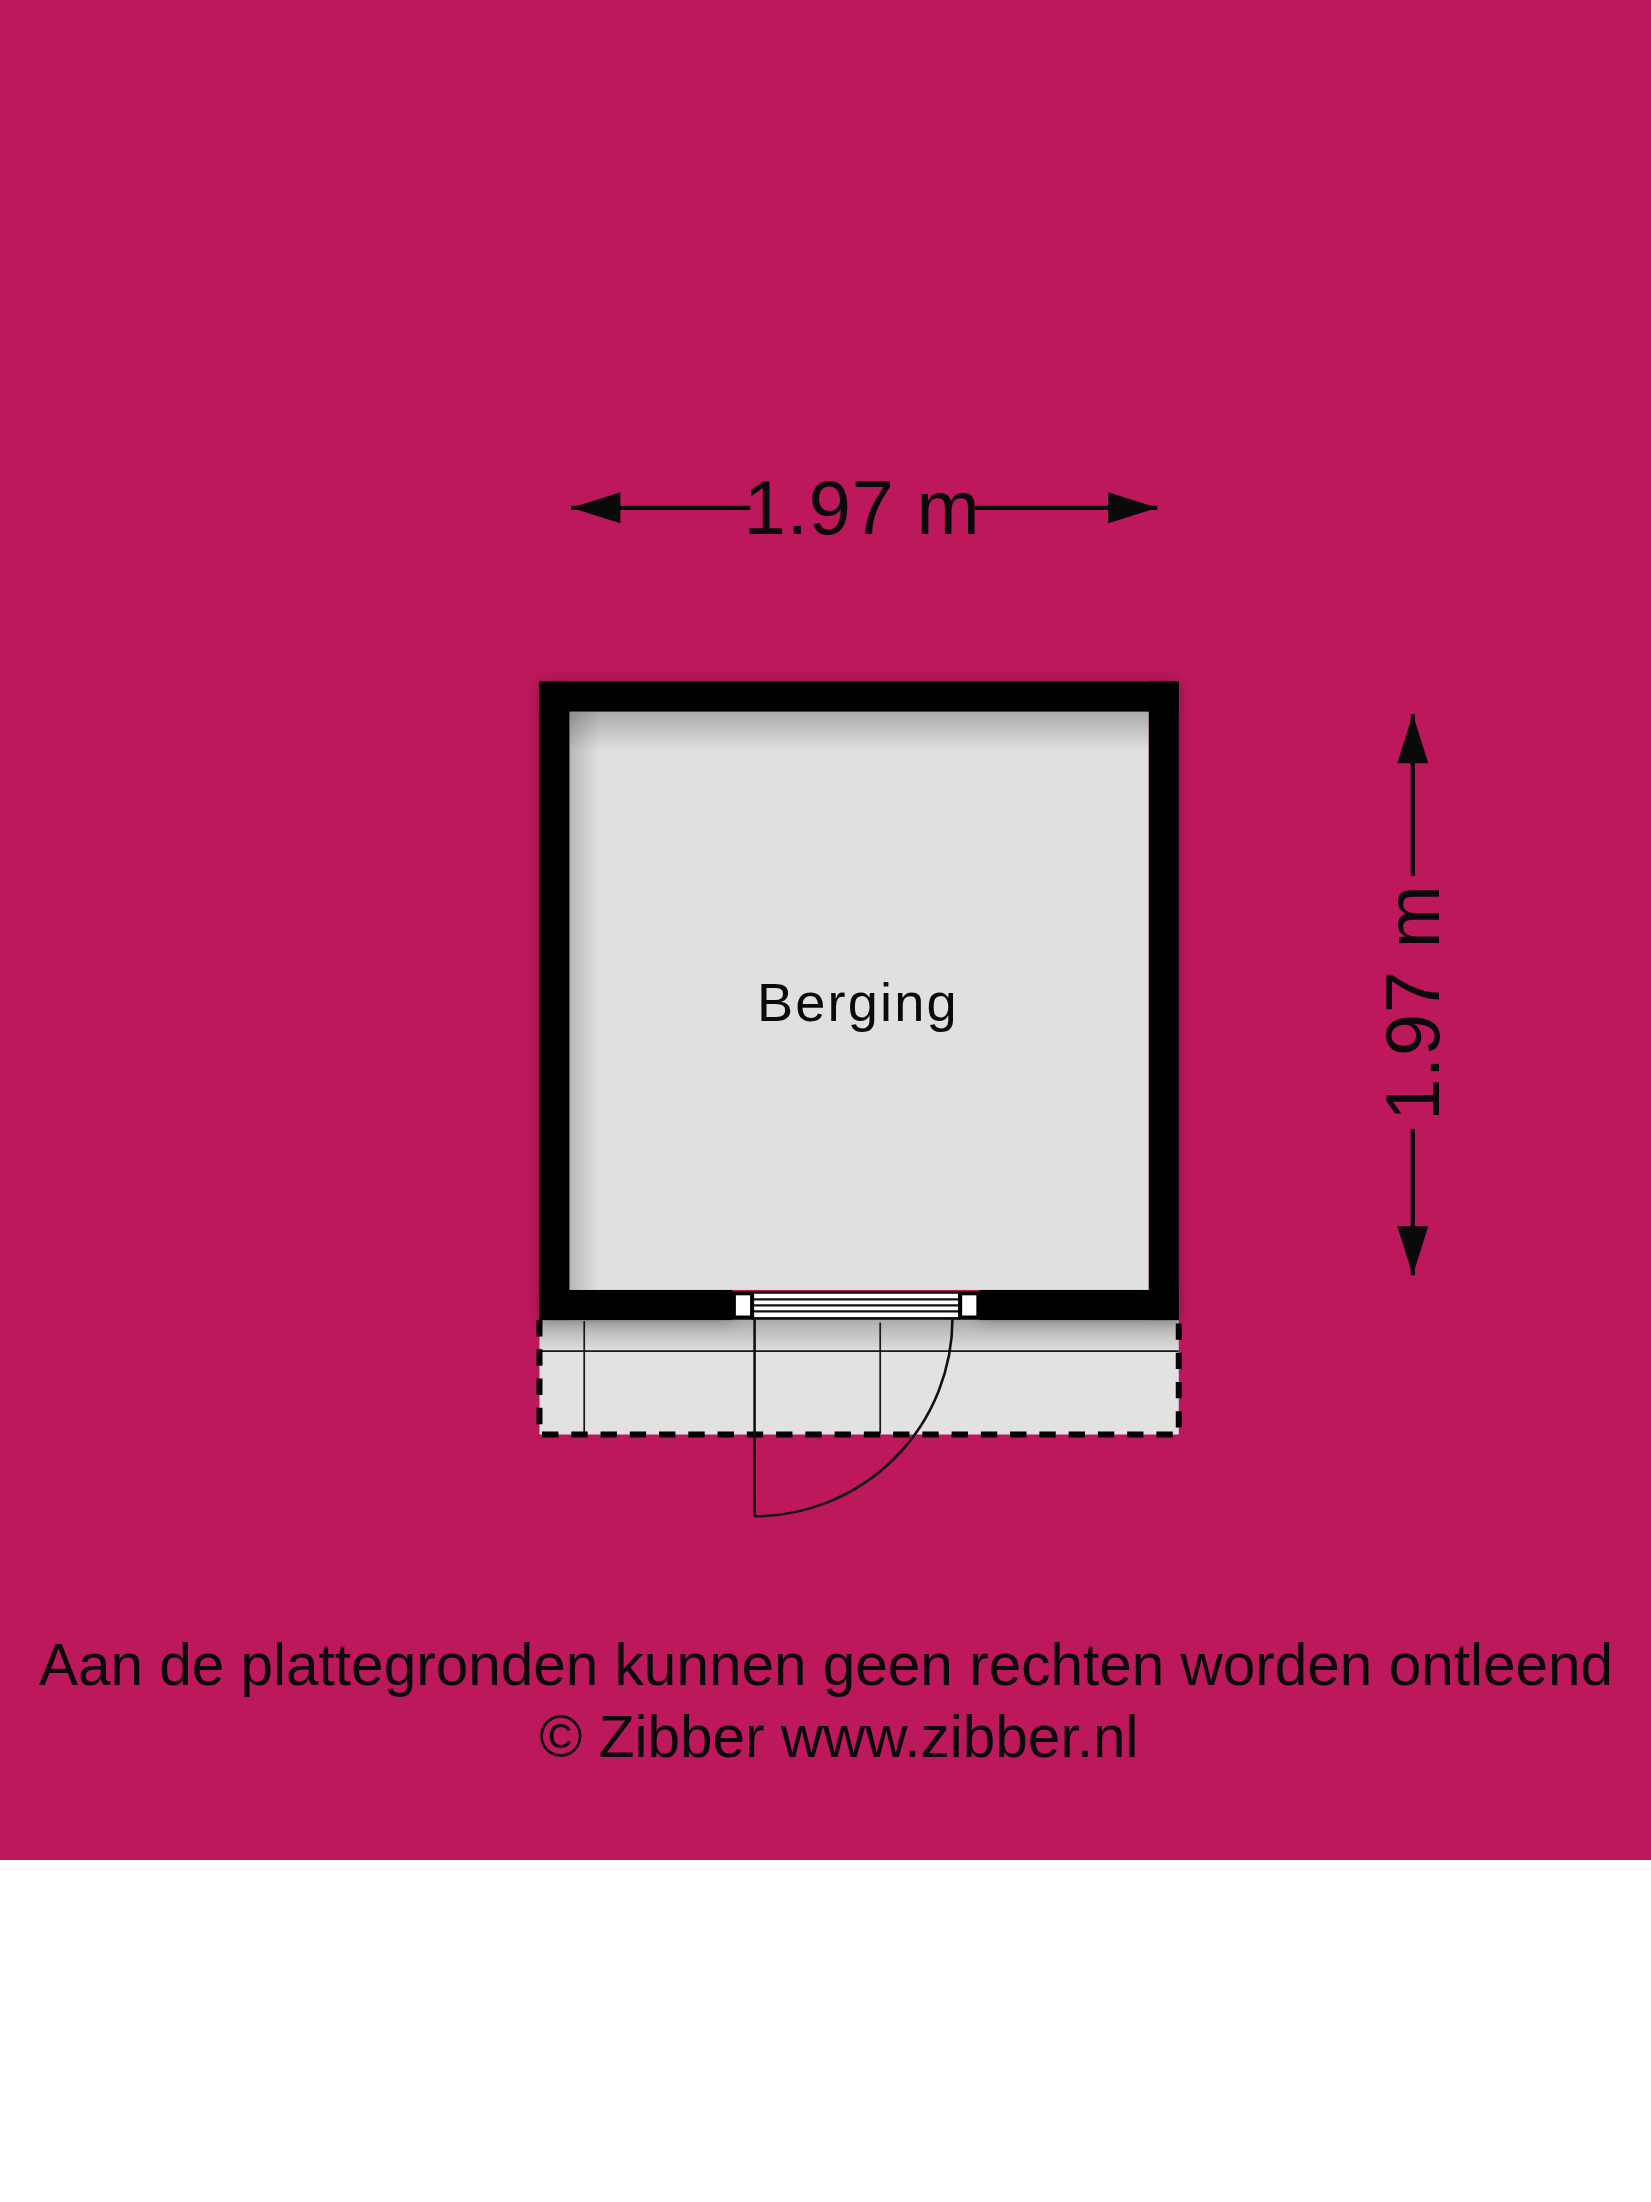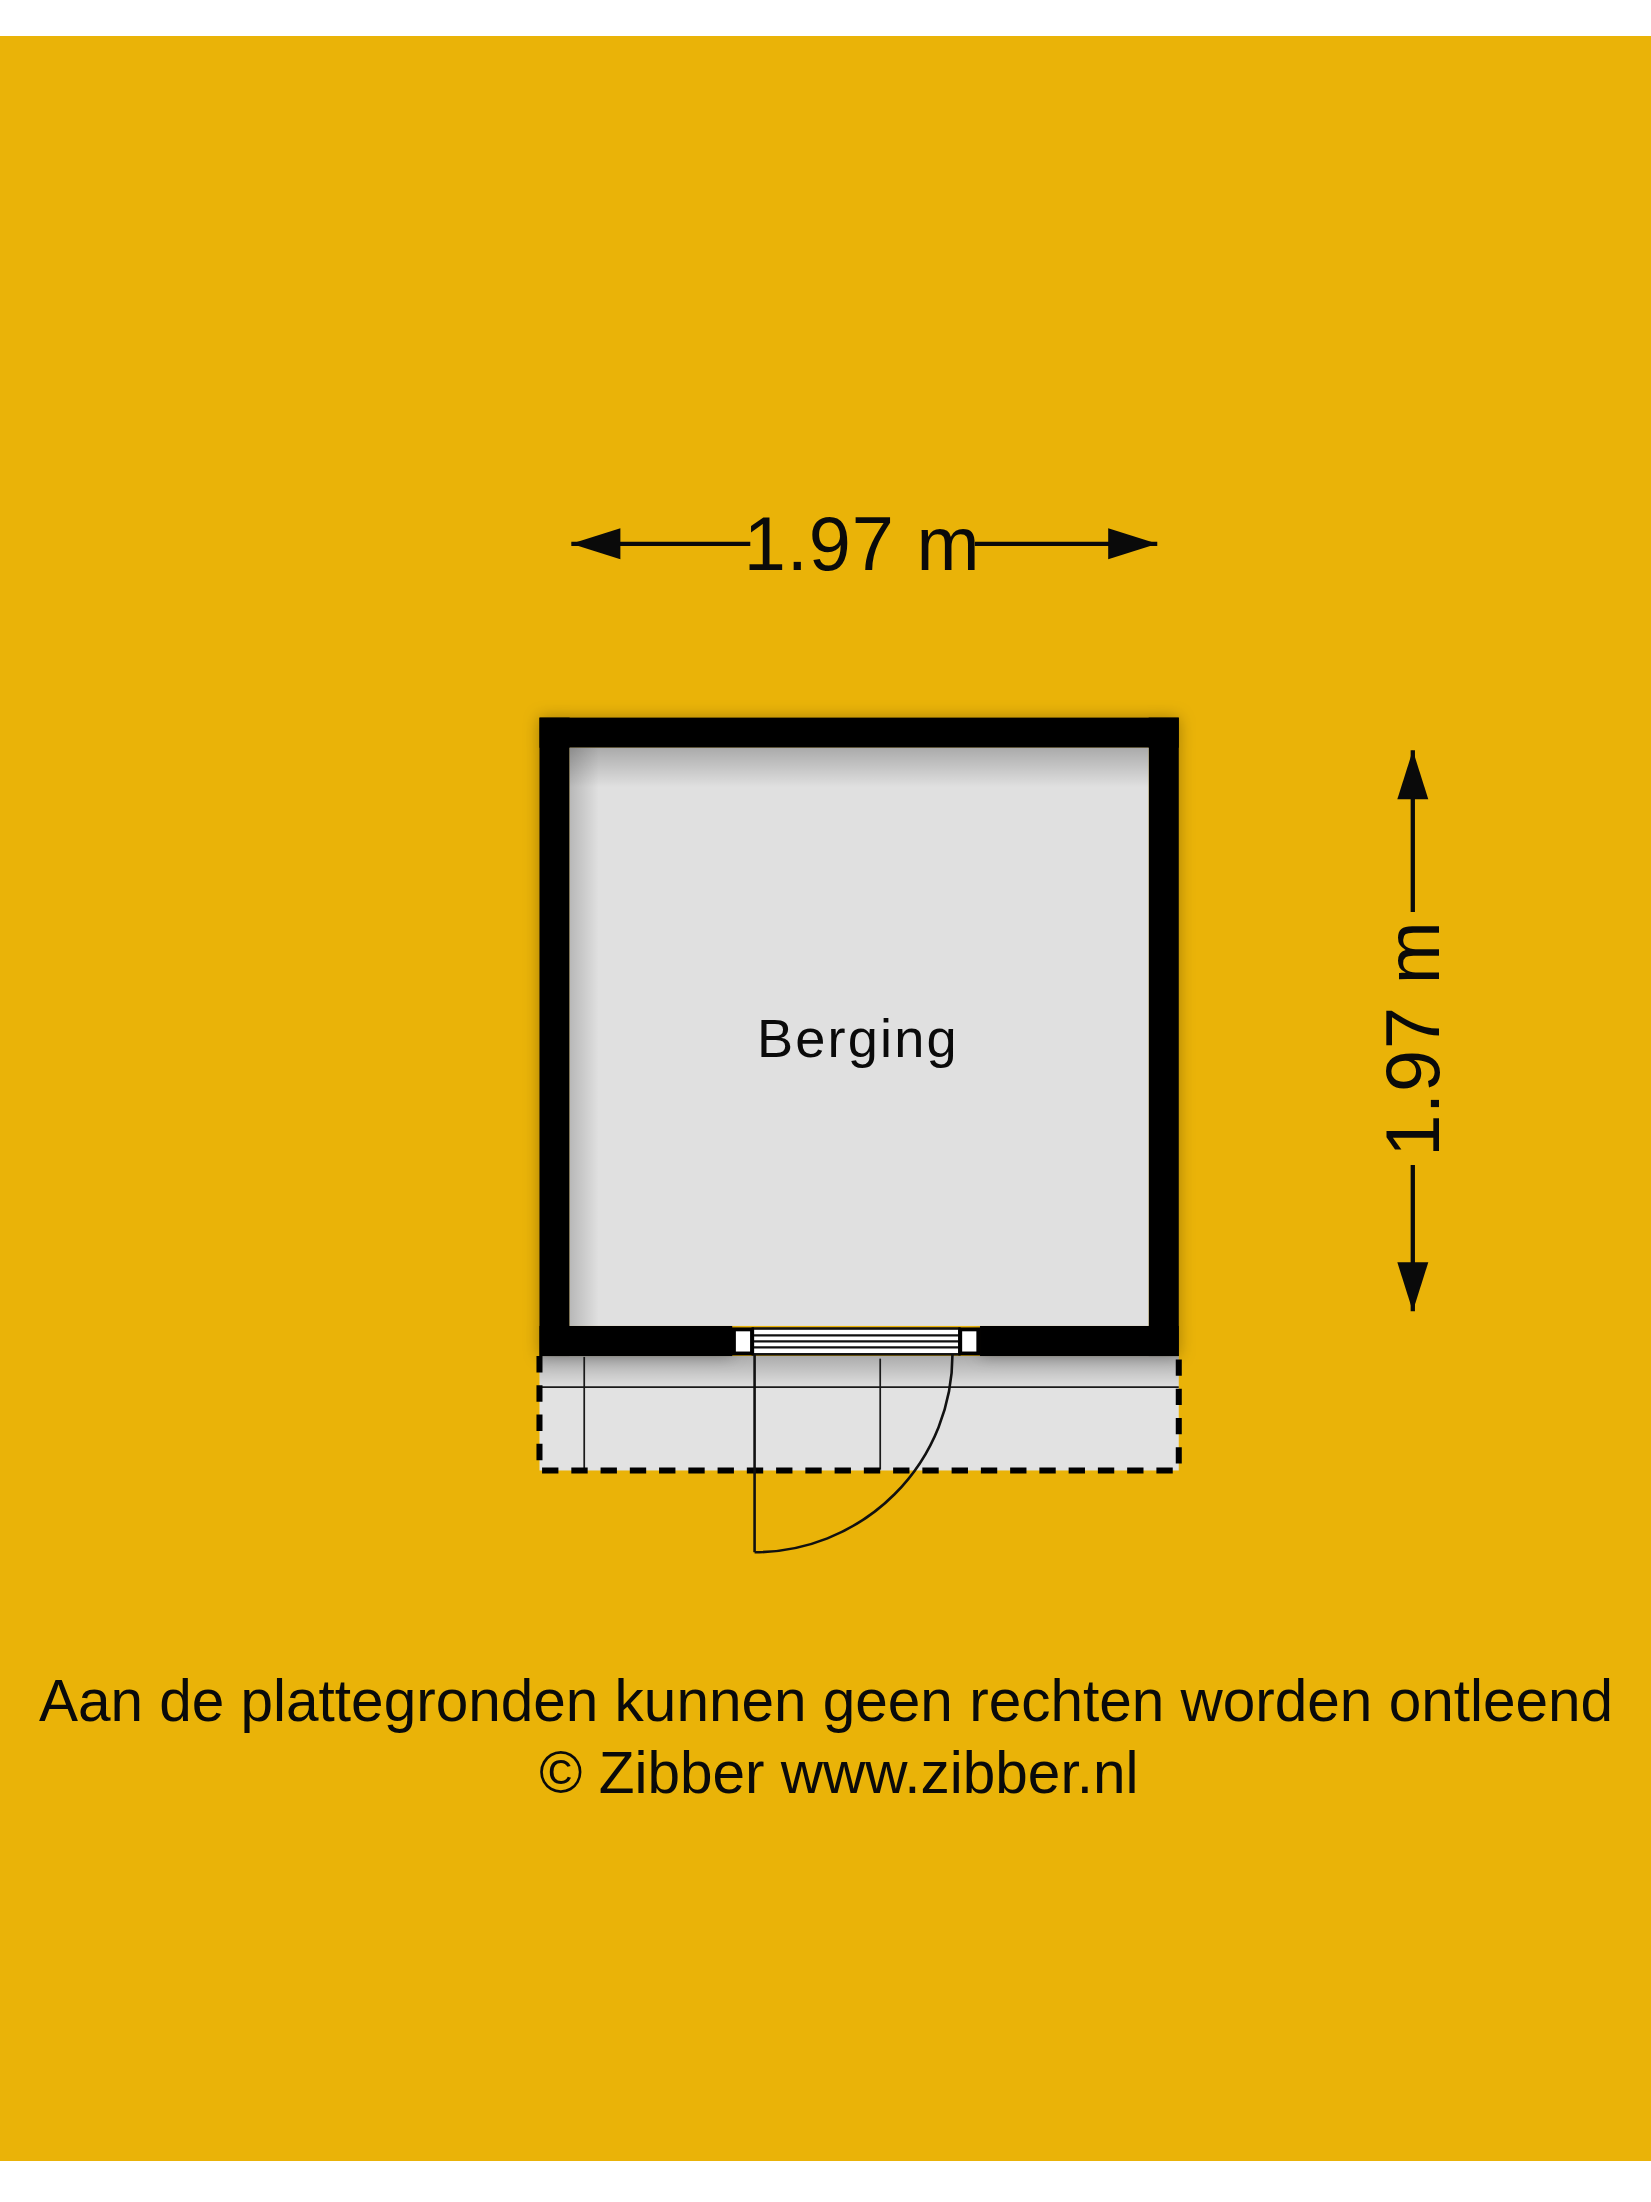--- a/index.html
+++ b/index.html
@@ -6,24 +6,23 @@
     margin: 0;
     padding: 0;
     width: 1652px;
     height: 2203px;
     background: #ffffff;
     overflow: hidden;
   }
   .canvas {
     position: relative;
     width: 1652px;
-    height: 2125px;
-    background: #eab308;
+    height: 1860px;
+    background: #be185d;
     font-family: "Liberation Sans", sans-serif;
-    margin-top: 36px;
   }
   svg { display: block; }
   svg text {
     fill: #0a0a0a;
     font-family: "Liberation Sans", sans-serif;
   }
   .dim-text {
     font-size: 88px;
     letter-spacing: 1px;
   }

